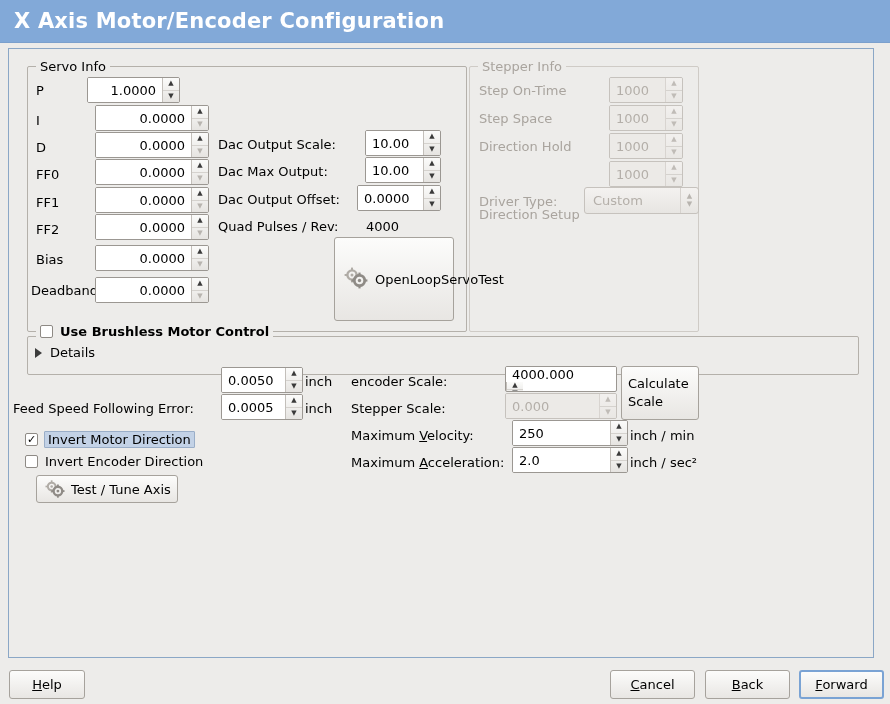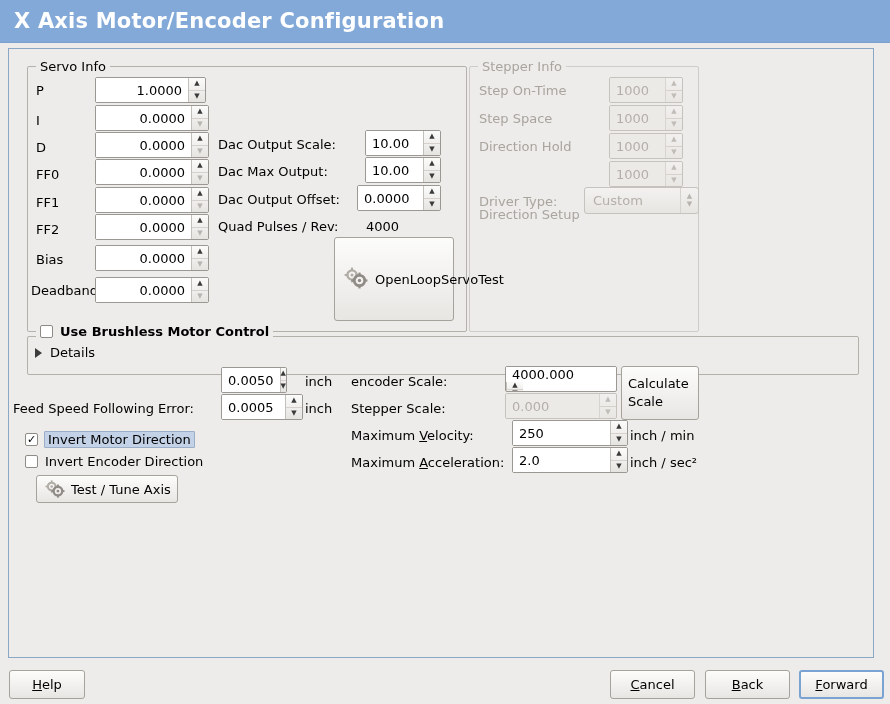--- a/index.html
+++ b/index.html
@@ -217,21 +217,21 @@
 
   <span class="lbl" style="position:absolute; left:27px; top:34px;">P</span>
   <span class="lbl" style="position:absolute; left:27px; top:64px;">I</span>
   <span class="lbl" style="position:absolute; left:27px; top:91px;">D</span>
   <span class="lbl" style="position:absolute; left:27px; top:118px;">FF0</span>
   <span class="lbl" style="position:absolute; left:27px; top:146px;">FF1</span>
   <span class="lbl" style="position:absolute; left:27px; top:173px;">FF2</span>
   <span class="lbl" style="position:absolute; left:27px; top:203px;">Bias</span>
   <span class="lbl" style="position:absolute; left:22px; top:234px;">Deadband</span>
 
-  <div class="spin" style="left:86px; top:28px; width:111px;">
+  <div class="spin" style="left:78px; top:28px; width:93px;">
     <span class="sval right">1.0000</span>
     <span class="sbtns">
       <span class="arw">▲</span>
       <span class="arw">▼</span>
     </span>
   </div>
   <div class="spin" style="left:86px; top:56px; width:114px;">
     <span class="sval right">0.0000</span>
     <span class="sbtns">
       <span class="arw">▲</span>
@@ -393,21 +393,21 @@
   </div>
   <div class="cbrow" style="left:27px; top:275px; background:#edecea; padding:0 4px;">
     <span class="cbox"></span>
     <span class="cblabel bold">Use Brushless Motor Control</span>
   </div>
   <div class="expander" style="left:26px; top:296px;">
     <span class="tri"></span>
     <span class="lbl">Details</span>
   </div>
 
-  <div class="spin" style="left:212px; top:318px; width:66px;">
+  <div class="spin" style="left:212px; top:318px; width:82px;">
     <span class="sval left">0.0050</span>
     <span class="sbtns">
       <span class="arw">▲</span>
       <span class="arw">▼</span>
     </span>
   </div>
   <span class="unit" style="left:296px; top:325px;">inch</span>
 
   <span class="lbl" style="position:absolute; left:4px; top:352px;">Feed Speed Following Error:</span>
   <div class="spin" style="left:212px; top:345px; width:82px;">

